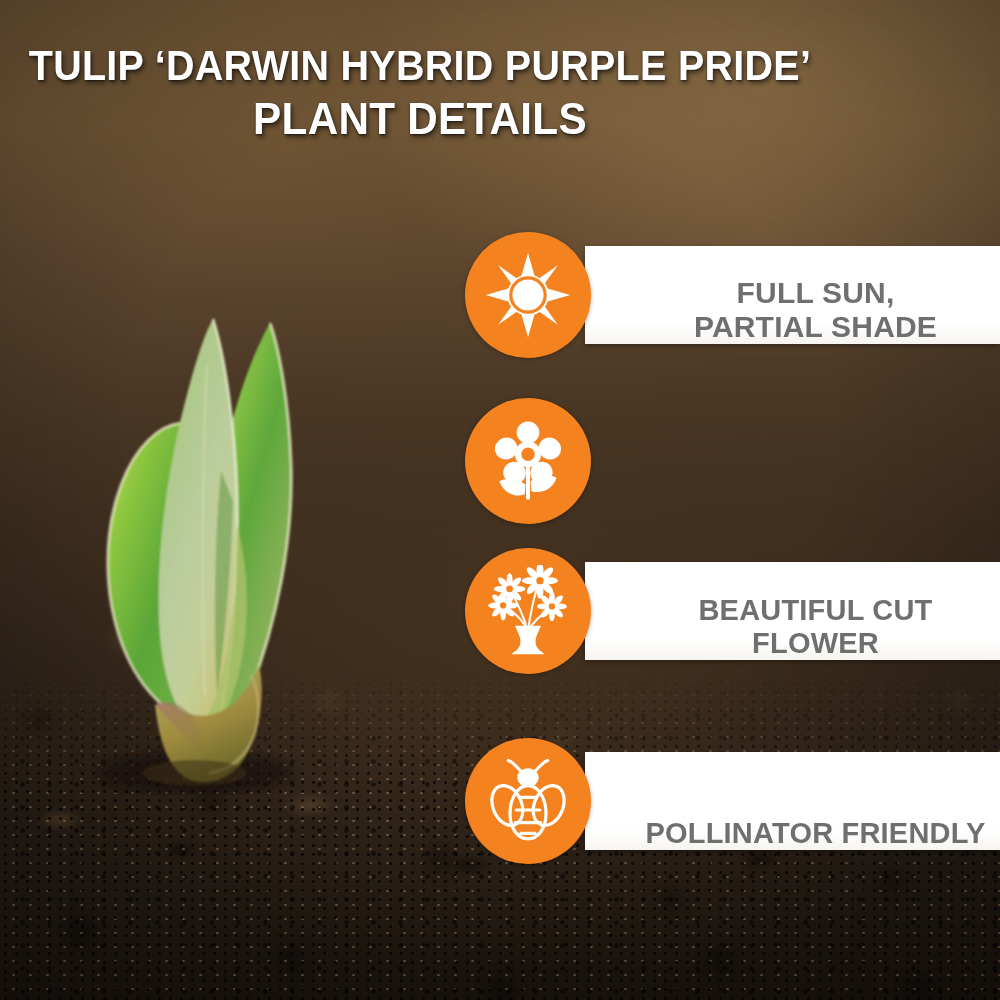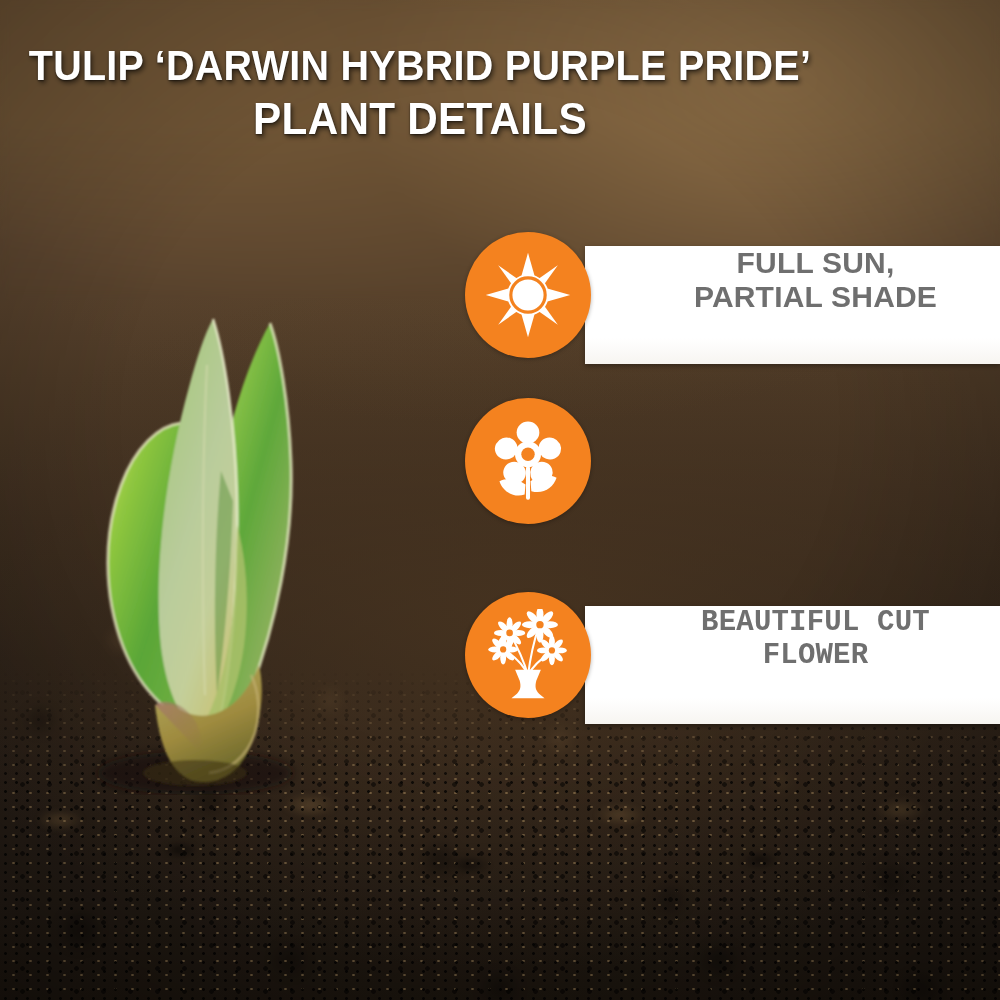--- a/index.html
+++ b/index.html
@@ -111,32 +111,32 @@
   #features{ position:absolute; left:0; top:0; width:1000px; height:1000px; z-index:6; }
 
   .feature-row{
     position:absolute;
     left:465px; right:0;
     height:126px;
     display:block;
   }
   .feature-row[data-row="0"]{ top:232px; }
   .feature-row[data-row="1"]{ top:398px; }
-  .feature-row[data-row="2"]{ top:592px;font-family:Liberation Mono, monospace; }
+  .feature-row[data-row="2"]{ top:548px; }
   .feature-row[data-row="3"]{ top:738px; }
 
   .feature-bar{
     position:absolute;
     left:120px; right:0;
-    top:14px; height:118px;
+    top:14px; height:98px;
     background:
       linear-gradient(180deg,#ffffff 0%,#ffffff 78%,#f7f5f1 100%);
     box-shadow: 0 2px 5px rgba(0,0,0,.35);
     display:flex;
-    align-items:flex-start;
+    align-items:flex-end;
     justify-content:center;
     padding-left:60px;
     padding-right:14px;
   }
   .feature-label{
     color:#6f6f6f;
     font-size:30px;
     font-weight:bold;
     line-height:1.14;
     text-align:center;
@@ -364,14 +364,39 @@
           </g>
           <circle cx="0" cy="0" r="3.4" fill="#F4821F"></circle>
         </g>
 
         <path d="M36 66 L64 66 L59 78 C57.5 84 58 88 62 92 L68 97 L32 97 L38 92
                  C42 88 42.5 84 41 78 Z" fill="#ffffff"></path>
       </svg>
     </div>
   </div>
 
+  <div class="feature-row" data-row="3">
+    <div class="feature-bar">
+      <span class="feature-label">POLLINATOR FRIENDLY</span>
+    </div>
+    <div class="feature-icon">
+      <svg width="90" height="90" viewBox="0 0 100 100" xmlns="http://www.w3.org/2000/svg">
+        <g stroke="#ffffff" stroke-width="3.4" fill="none" stroke-linecap="round">
+          <path d="M43 18 C36 10 32 6 28 5"></path>
+          <path d="M57 18 C64 10 68 6 72 5"></path>
+        </g>
+
+        <ellipse cx="50" cy="24" rx="12" ry="10.5" fill="#ffffff"></ellipse>
+
+        <ellipse cx="27" cy="55" rx="16" ry="23" transform="rotate(-22 27 55)" fill="none" stroke="#ffffff" stroke-width="3.6"></ellipse>
+        <ellipse cx="73" cy="55" rx="16" ry="23" transform="rotate(22 73 55)" fill="none" stroke="#ffffff" stroke-width="3.6"></ellipse>
+
+        <path d="M50 33 C62 33 70 48 70 64 C70 81 61 92 50 92 C39 92 30 81 30 64 C30 48 38 33 50 33 Z" fill="none" stroke="#ffffff" stroke-width="3.6"></path>
+
+        <path d="M41 46 L59 46" stroke="#ffffff" stroke-width="3.6" stroke-linecap="round"></path>
+        <path d="M37 60 L63 60" stroke="#ffffff" stroke-width="3.6" stroke-linecap="round"></path>
+        <path d="M36 74 L64 74" stroke="#ffffff" stroke-width="3.6" stroke-linecap="round"></path>
+        <path d="M42 86 L58 86" stroke="#ffffff" stroke-width="3.6" stroke-linecap="round"></path>
+      </svg>
+    </div>
+  </div>
 
 </div>
 
 </body></html>

